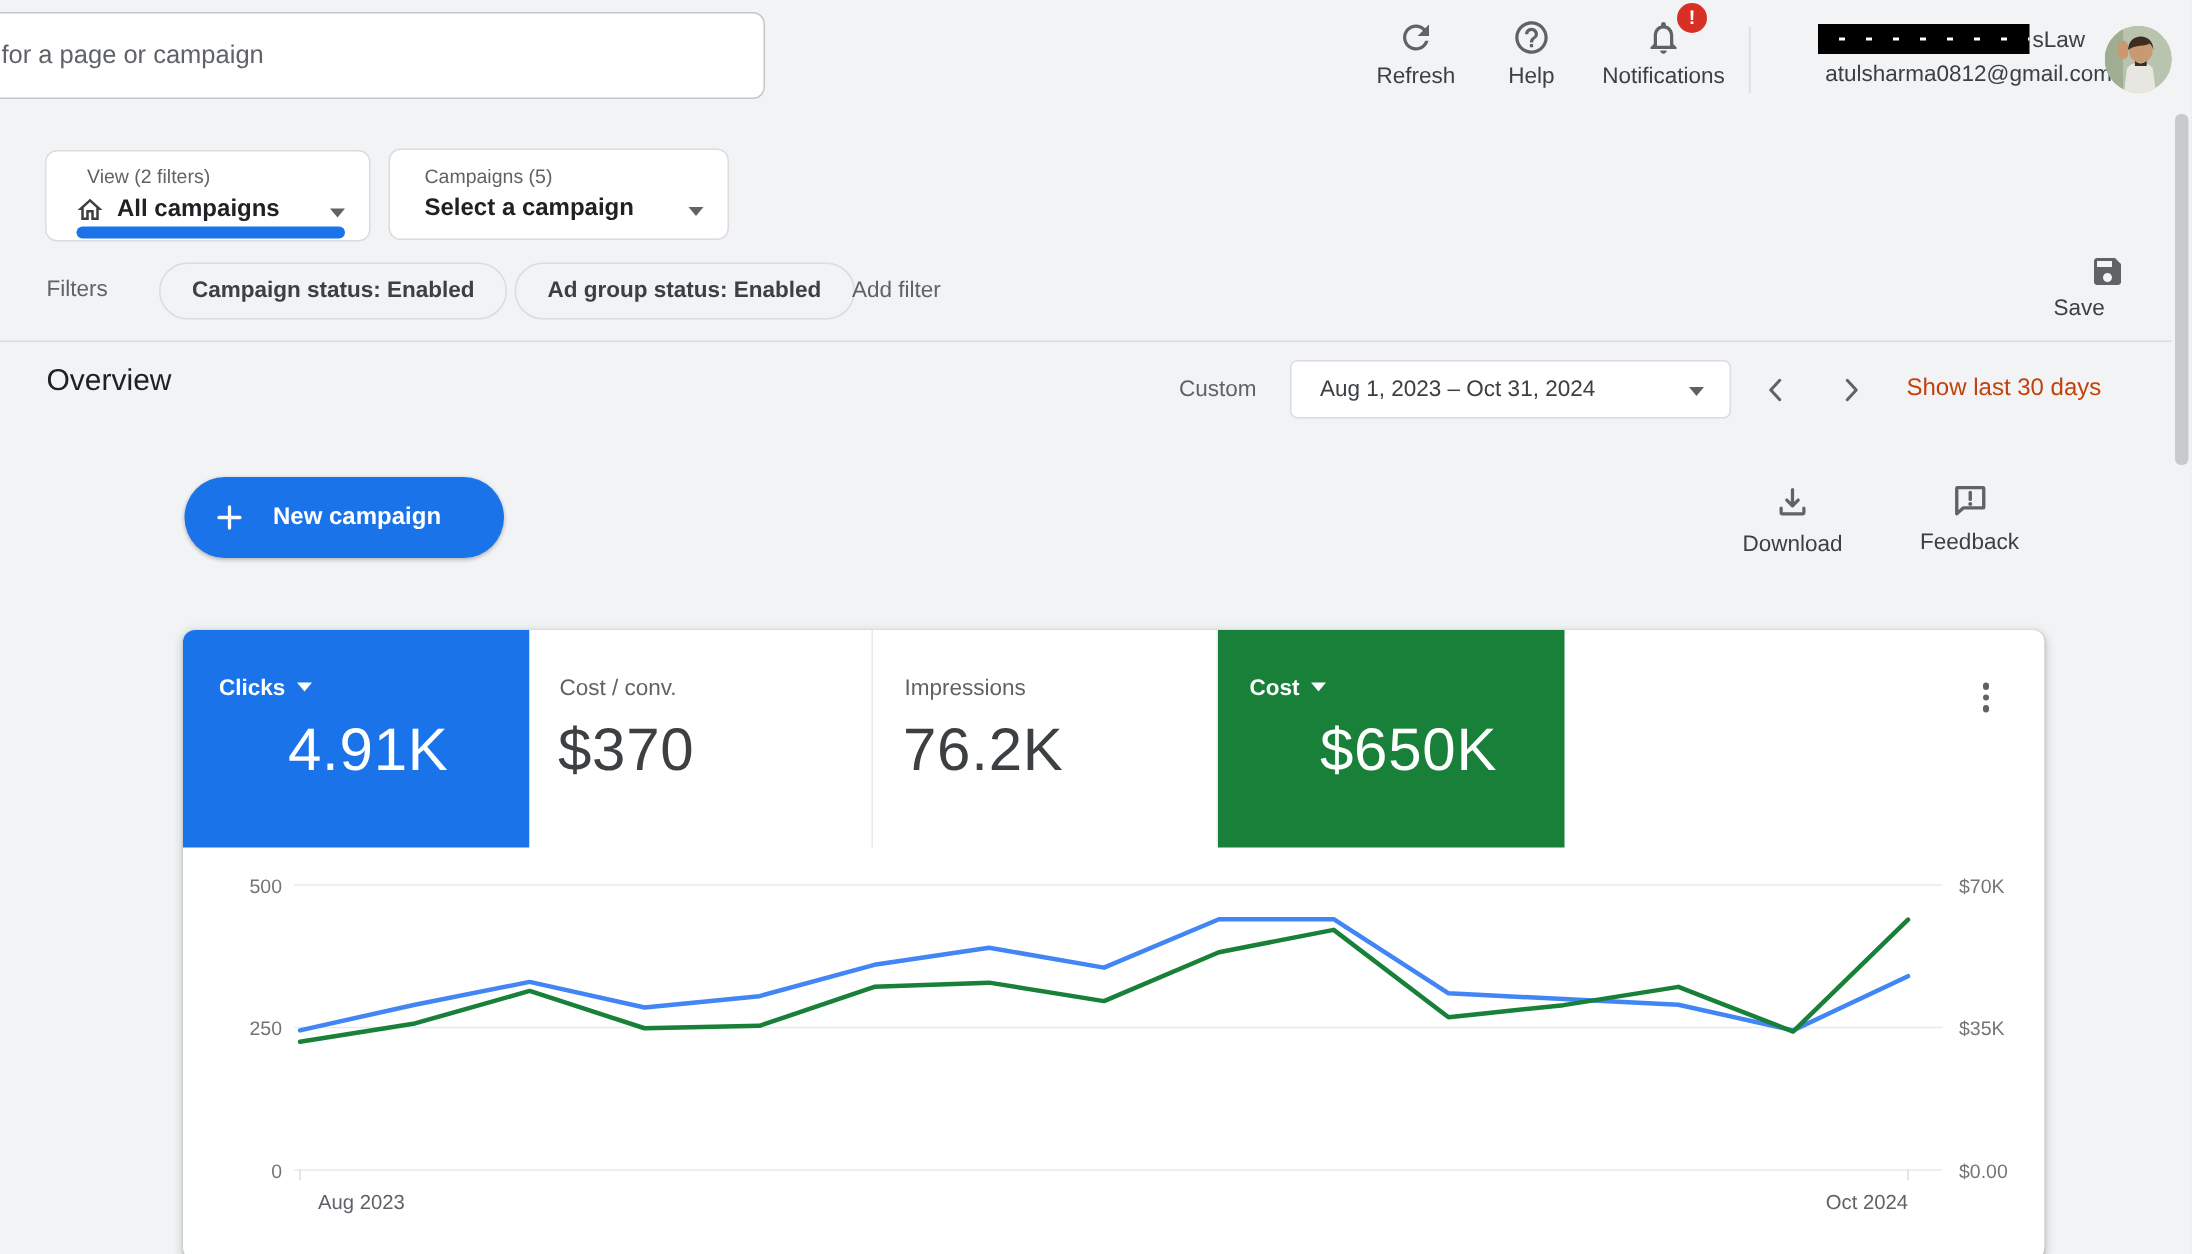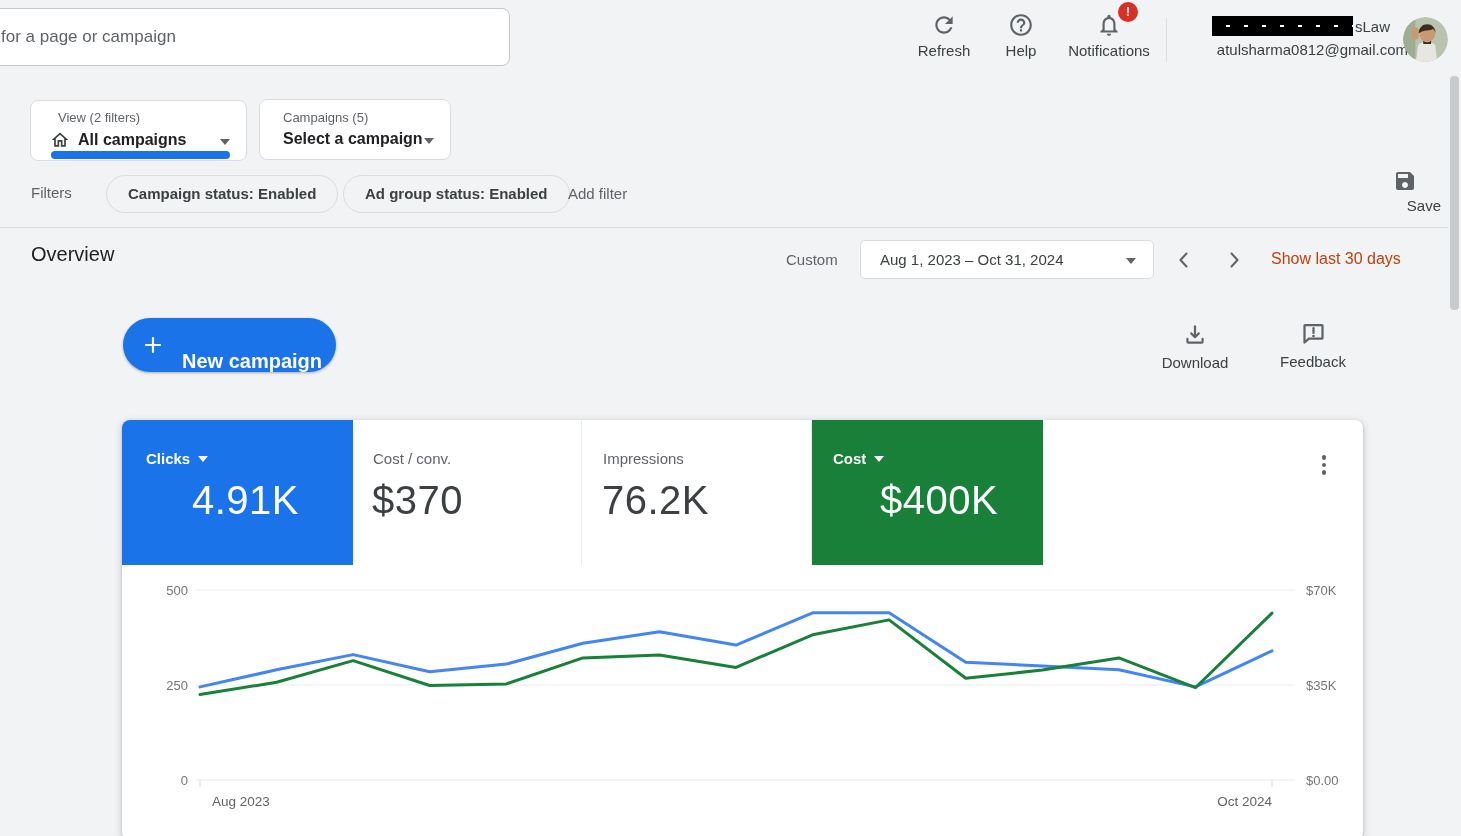--- a/index.html
+++ b/index.html
@@ -31,39 +31,39 @@
   .caret { display:inline-block; width:0; height:0; border-left:5px solid transparent;
            border-right:5px solid transparent; border-top:6px solid currentColor; }
   .sel-caret { position:absolute; right:16px; top:38px; color:#5f6368; }
   .blue-bar { position:absolute; left:20px; right:16px; bottom:1px; height:8px; border-radius:5px; background:#1a73e8; }
 
   
   .filters-label { position:absolute; left:31px; top:184px; font-size:15px; color:#5f6368; }
   .chip { position:absolute; top:175px; height:38px; line-height:36px; padding:0 21px; border:1px solid #dadce0;
           border-radius:19px; font-size:15px; font-weight:bold; color:#3c4043; background:transparent; cursor:pointer; }
   .add-filter { position:absolute; left:568px; top:185px; font-size:15px; color:#5f6368; cursor:pointer; }
-  .save-btn { position:absolute; left:1369px; top:169px; width:72px; text-align:right; cursor:pointer; }
+  .save-btn { position:absolute; left:1369px; top:169px; width:72px; text-align:left; cursor:pointer; }
   .hdivider { position:absolute; left:0; top:227px; width:1448px; height:1px; background:#dadce0; }
   .scroll-thumb { position:absolute; left:1450px; top:76px; width:9px; height:234px; background:#c8cbce; border-radius:4px; }
 
   
   .page-title { position:absolute; left:31px; top:243px; font-size:20px; color:#202124; font-weight:400; }
   .date-mode { position:absolute; left:786px; top:251px; font-size:15px; color:#5f6368; }
   .date-box { position:absolute; left:860px; top:240px; width:294px; height:39px; border:1px solid #dadce0;
               border-radius:5px; background:#fff; cursor:pointer; }
   .date-text { position:absolute; left:19px; top:0; line-height:38px; font-size:15px; color:#3c4043; }
   .date-caret { position:absolute; right:17px; top:17px; color:#5f6368; }
   .chev { position:absolute; top:248px; width:24px; height:24px; cursor:pointer; }
   .show-link { position:absolute; left:1271px; top:250px; font-size:16px; color:#c2410c; font-weight:500; cursor:pointer; }
 
   
   .new-campaign { position:absolute; left:123px; top:318px; width:213px; height:54px; border-radius:27px;
                   background:#1a73e8; box-shadow:0 1px 3px rgba(0,0,0,.3); cursor:pointer; }
   .nc-plus { position:absolute; left:18px; top:15px; }
-  .nc-label { position:absolute; left:59px; top:16px; line-height:54px; color:#fff; font-size:20px; font-weight:bold; }
+  .nc-label { position:absolute; left:59px; top:0; line-height:54px; color:#fff; font-size:16px; font-weight:bold; }
   .icon-btn { position:absolute; width:90px; text-align:center; cursor:pointer; }
   .icon-btn svg { display:block; margin:0 auto; }
   .icon-btn .tb-label { margin-top:6px; }
 
   
   .panel { position:absolute; left:122px; top:420px; width:1241px; height:420px; background:#fff; border-radius:8px;
            box-shadow:0 1px 2px rgba(60,64,67,.3), 0 2px 6px 2px rgba(60,64,67,.15); }
   .card { position:absolute; top:0; height:145px; cursor:pointer; }
   .card .c-label { position:absolute; left:24px; top:30px; font-size:15px; color:#5f6368; white-space:nowrap; }
   .card .c-value { position:absolute; left:22px; top:58px; font-size:40px; color:#3c4043; letter-spacing:.5px; }
@@ -150,21 +150,21 @@
     <span style="position:absolute; left:19px; top:29px;">
       <svg width="20" height="20" viewBox="0 0 24 24">
           <path fill="#3c4043" d="M12 5.69l5 4.5V18h-2v-6H9v6H7v-7.81l5-4.5M12 3L2 12h3v8h6v-6h2v6h6v-8h3L12 3z"></path>
         </svg>
     </span>
     <div class="sel-value" style="left:47px; top:30px;">All campaigns</div>
     <span class="caret sel-caret"></span>
     <div class="blue-bar"></div>
   </div>
 
-  <div class="sel-box" style="left:259px; top:99px; width:192px; height:61px;">
+  <div class="sel-box" style="left:259px; top:99px; width:227px; height:61px;">
     <div class="sel-label" style="left:23px; top:10px;">Campaigns (5)</div>
     <div class="sel-value" style="left:23px; top:30px;">Select a campaign</div>
     <span class="caret sel-caret"></span>
   </div>
 
   <div class="filters-label">Filters</div>
   <div class="chip" style="left:106px;">Campaign status: Enabled</div>
   <div class="chip" style="left:343px;">Ad group status: Enabled</div>
   <div class="add-filter">Add filter</div>
 
@@ -247,21 +247,21 @@
       <div class="c-value" style="left:19px;">$370</div>
     </div>
 
     <div class="card plain" style="left:460px; width:230px;">
       <div class="c-label" style="left:21px;">Impressions</div>
       <div class="c-value" style="left:20px;">76.2K</div>
     </div>
 
     <div class="card green sel" style="left:690px; width:231px;">
       <div class="c-label" style="left:21px;"><span>Cost</span><span class="caret c-caret"></span></div>
-      <div class="c-value" style="left:20px;">$400K</div>
+      <div class="c-value" style="left:20px;">$650K</div>
     </div>
 
     <div class="kebab" title="">
         <i></i>
         <i></i>
         <i></i>
       </div>
 
     <div class="chart">
       <svg width="1241" height="263" viewBox="0 0 1241 263">

